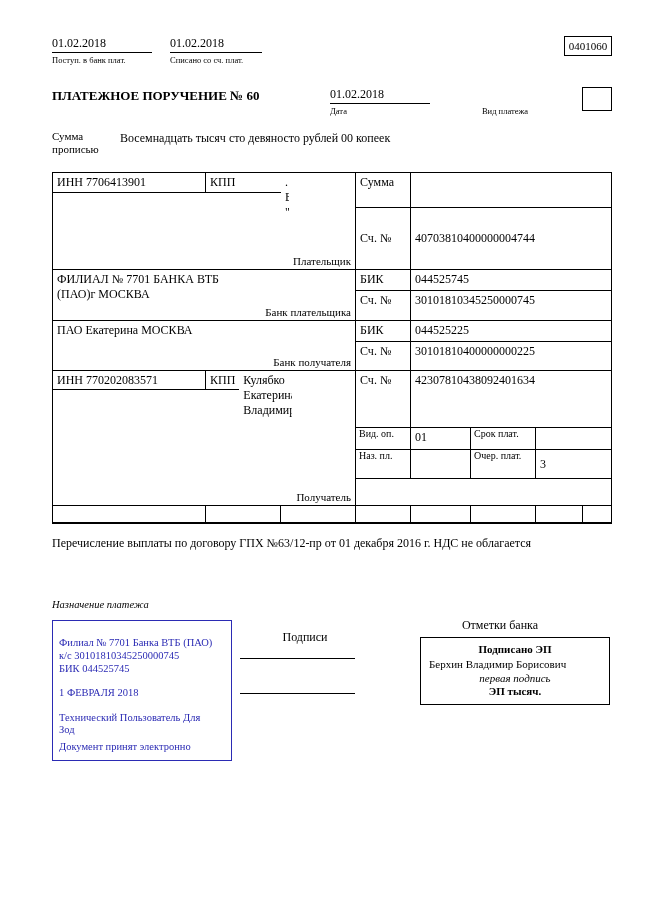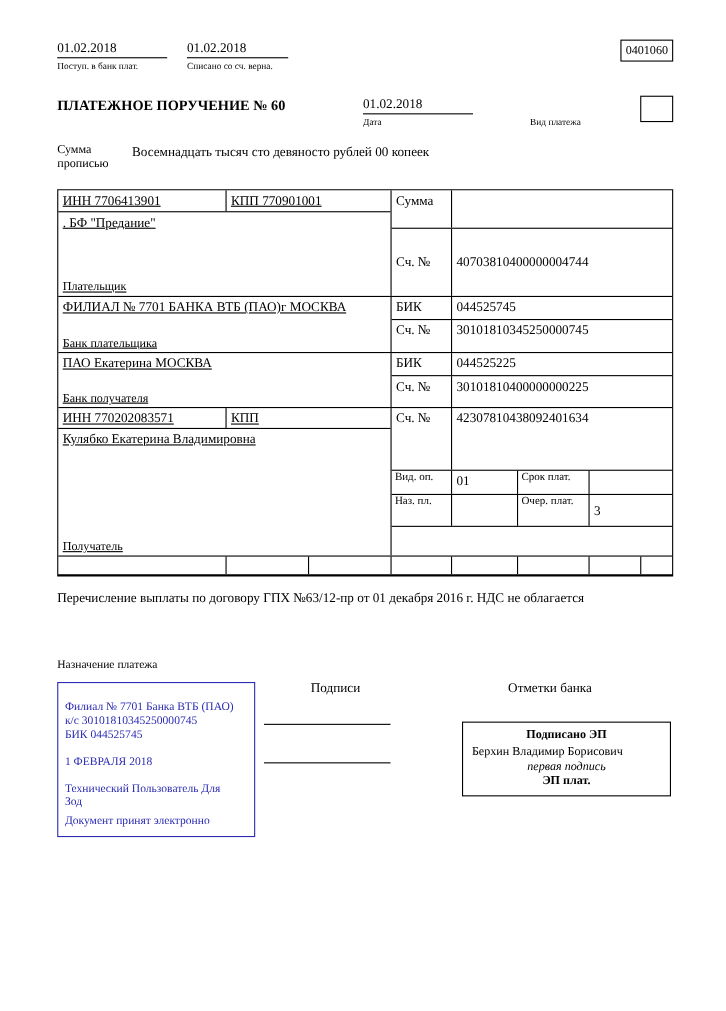--- a/index.html
+++ b/index.html
@@ -20,68 +20,68 @@
   .doc-title { width:278px; font-size:13px; font-weight:bold; padding-top:1px; }
   .vp-field { width:90px; margin-left:30px;align-items:center; }
   .small-box { margin-left:auto; width:30px; height:24px; border:1px solid #000; }
 
   .words-row { display:flex; margin-top:14px; width:560px; }
   .words-label { width:68px; font-size:11px; line-height:1.2; }
   .words-value { flex:1; font-size:12px; padding-top:1px; }
 
   .ptable { width:560px; margin-top:16px; border:1px solid #000; border-bottom-width:2px; font-size:12px; }
   .sec { display:flex; border-bottom:1px solid #000; }
-  .sec-left { width:303px; border-right:1px solid #000; display:flex; flex-direction:column;text-decoration:underline; }
+  .sec-left { width:303px; border-right:1px solid #000; display:flex; flex-direction:row; }
   .sec-right { flex:1; display:flex; flex-direction:column; }
   .row { display:flex; }
   .bb { border-bottom:1px solid #000; }
   .br { border-right:1px solid #000; }
   .cell { padding:2px 4px; overflow:hidden; }
   .grow { flex:1; }
   .w153 { width:153px; }
   .w55 { width:55px; }
   .w60 { width:60px; }
   .w65 { width:65px; }
   .vcenter { display:flex; align-items:center; }
   .sec-label { font-size:11px; padding:1px 4px 2px; margin-top:auto; }
   .oplabel { font-size:10px; line-height:10px; padding:1px 3px 0; overflow:hidden; }
   .strip { display:flex; height:16px; }
   .strip > div { border-right:1px solid #000; height:100%; }
   .strip > div:last-child { border-right:none; }
 
   .purpose-text { margin-top:12px; font-size:12px; width:560px; }
-  .purpose-label { margin-top:48px; font-size:10.5px; }
+  .purpose-label { margin-top:48px; font-size:10.5px;font-style:italic; }
 
   .footer { position:relative; width:560px; height:175px; margin-top:6px; }
   .blue-stamp { position:absolute; left:0; top:4px; width:180px; border:1px solid #2b2bb4; color:#2b2bb4; font-size:10.5px; line-height:1.2; padding:16px 6px 6px; }
   .bs-gap { height:12px; }
-  .sig-header { position:absolute; left:190px; top:2px; width:126px; text-align:center; font-size:12px; }
+  .sig-header { position:absolute; left:190px; top:14px; width:126px; text-align:center; font-size:12px; }
   .sig-line { position:absolute; left:188px; width:115px; border-bottom:1px solid #000; }
   .sig-line1 { top:42px; }
   .sig-line2 { top:77px; }
   .marks-header { position:absolute; left:380px; top:2px; width:136px; text-align:center; font-size:12px; }
-  .ep-stamp { position:absolute; left:368px; top:40px; width:190px; border:1px solid #000; padding:5px 8px 7px; font-size:11px; }
+  .ep-stamp { position:absolute; left:368px; top:21px; width:190px; border:1px solid #000; padding:5px 8px 7px; font-size:11px; }
   .ep-title { font-weight:bold; text-align:center; }
   .ep-name { margin-top:3px; }
   .ep-sub { font-style:italic; text-align:center; margin-top:2px; }
   .ep-verified { font-weight:bold; text-align:center; margin-top:1px; }
 </style>
 </head>
 <body>
 
 <div class="page">
 
   <div class="top-row">
     <div class="date-field w100">
       <div class="uvalue">01.02.2018</div>
       <div class="slabel">Поступ. в банк плат.</div>
     </div>
     <div class="date-field w92">
       <div class="uvalue">01.02.2018</div>
-      <div class="slabel">Списано со сч. верна.</div>
+      <div class="slabel">Списано со сч. плат.</div>
     </div>
     <div class="form-code-box">
       <span>0401060</span>
     </div>
   </div>
 
   <div class="title-row">
     <div class="doc-title">ПЛАТЕЖНОЕ ПОРУЧЕНИЕ № 60</div>
     <div class="date-field w100">
       <div class="uvalue">01.02.2018</div>
@@ -216,17 +216,17 @@
       <div>Документ принят электронно</div>
     </div>
     <div class="sig-header">Подписи</div>
     <div class="sig-line sig-line1"></div>
     <div class="sig-line sig-line2"></div>
     <div class="marks-header">Отметки банка</div>
     <div class="ep-stamp">
       <div class="ep-title">Подписано ЭП</div>
       <div class="ep-name">Берхин Владимир Борисович</div>
       <div class="ep-sub">первая подпись</div>
-      <div class="ep-verified">ЭП плат.</div>
+      <div class="ep-verified">ЭП тысяч.</div>
     </div>
   </div>
 
 </div>
 
 </body></html>

